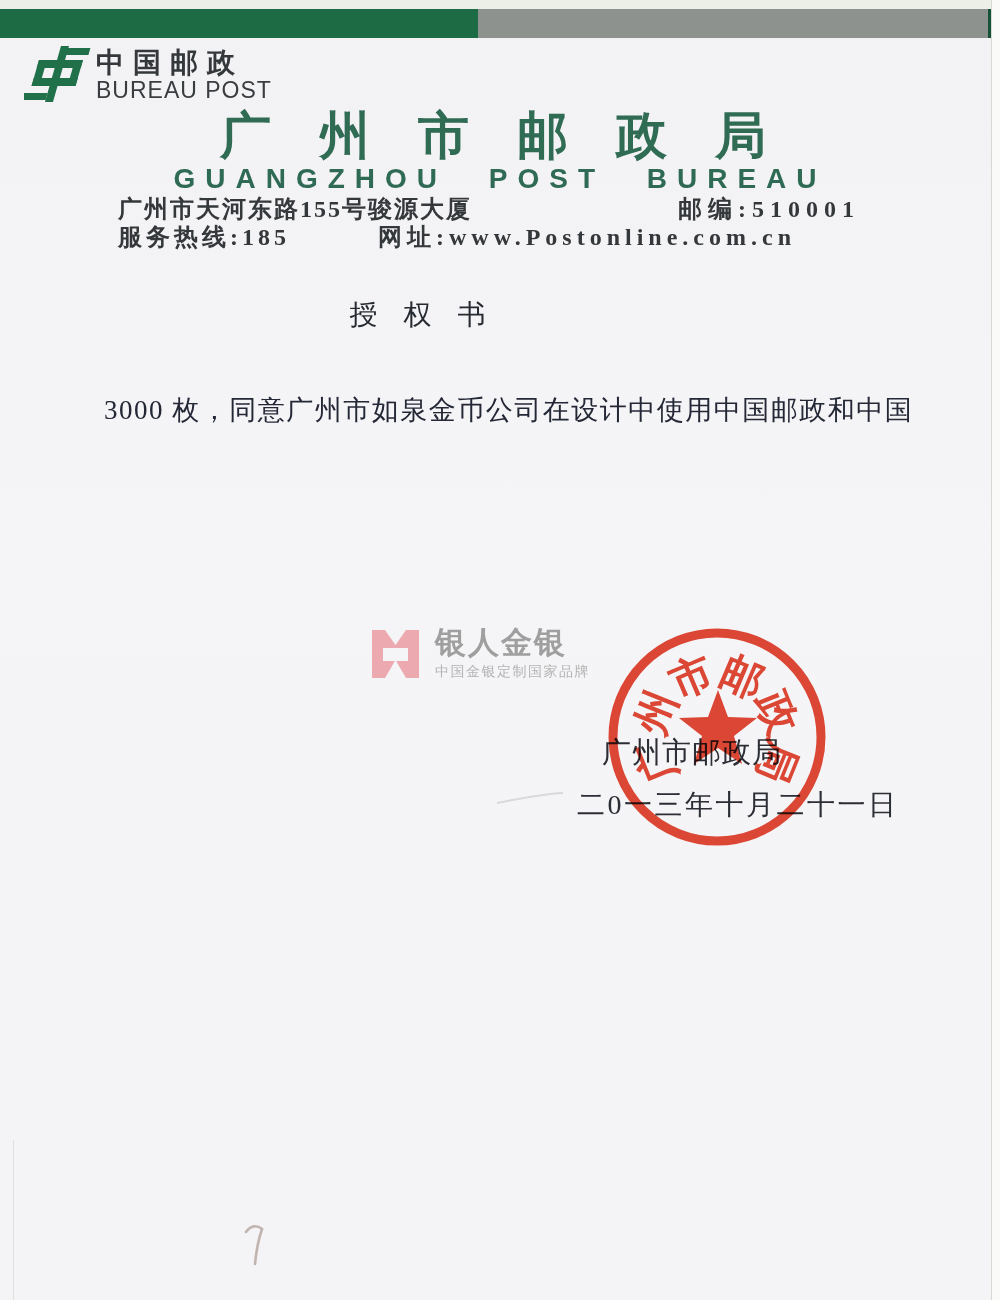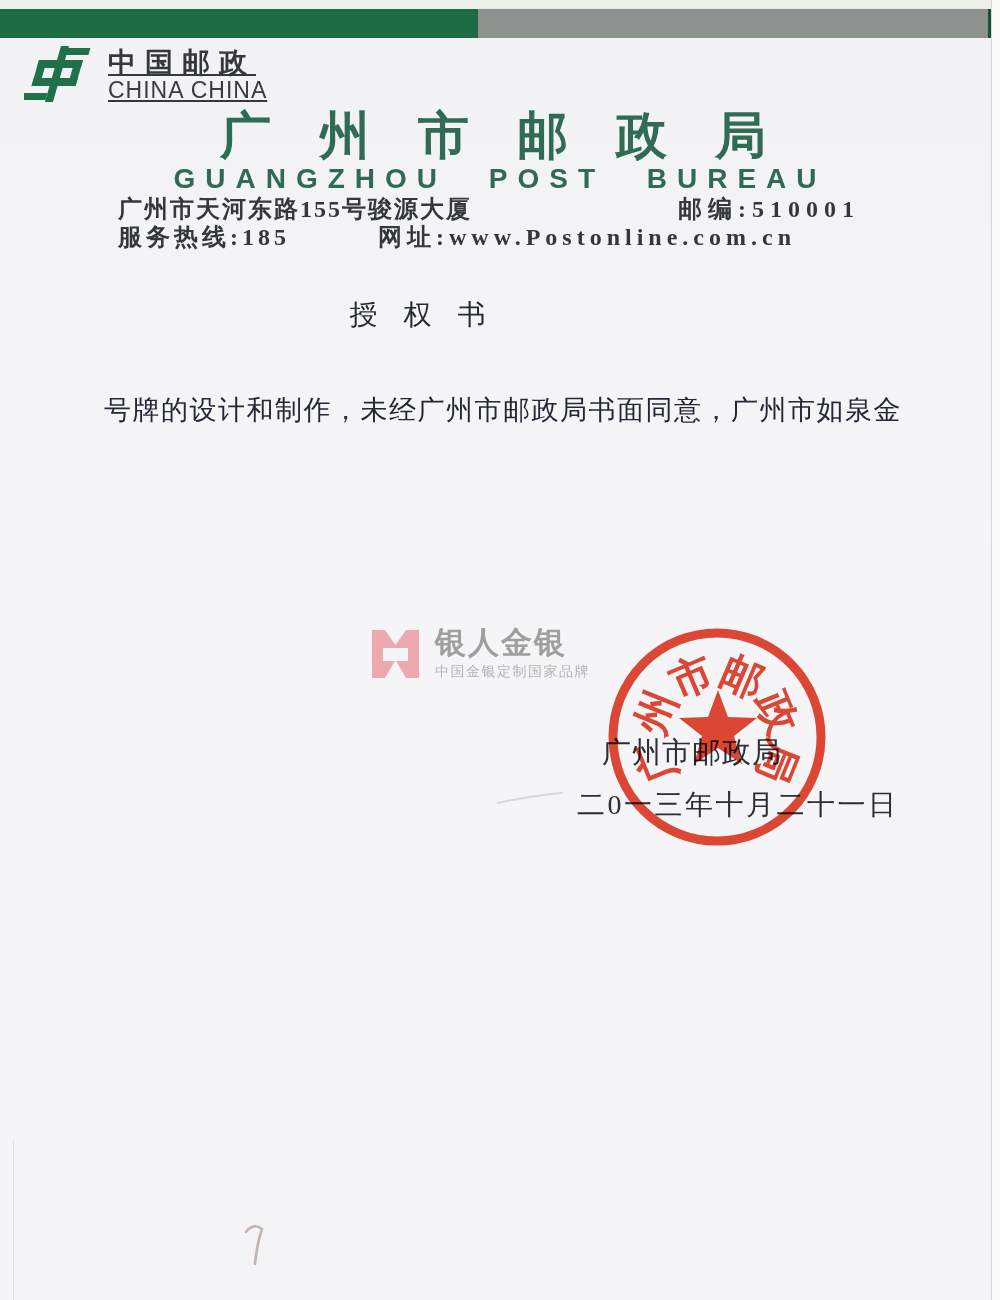--- a/index.html
+++ b/index.html
@@ -14,21 +14,21 @@
   .topbar .seg-green{width:478px;height:100%;background:#1d6b44;}
   .topbar .seg-gray{width:510px;height:100%;background:#8e928e;}
   .topbar .seg-cap{width:3px;height:100%;background:#155237;}
   
   .paper-edge{position:absolute;left:991px;top:0;width:9px;height:1300px;background:#fafaf8;border-left:1px solid #d9d9d3;}
   .left-edge-line{position:absolute;left:13px;top:1140px;width:1px;height:160px;background:#e2dfdc;}
 
   
   .logo-block{position:absolute;left:24px;top:46px;display:flex;align-items:flex-start;}
   .logo-emblem{width:72px;height:58px;}
-  .logo-text{margin-left:12px;margin-top:2px;color:#35383a;text-decoration:underline;}
+  .logo-text{margin-left:0;margin-top:2px;color:#35383a;}
   .logo-cn{font-family:"Liberation Sans","DejaVu Sans",sans-serif;font-size:28px;font-weight:bold;letter-spacing:9px;line-height:30px;}
   .logo-en{font-family:"Liberation Sans","DejaVu Sans",sans-serif;font-size:23px;letter-spacing:1px;line-height:25px;color:#3a3d3f;}
 
   .org-cn{position:absolute;left:0;top:102px;width:990px;text-align:center;
     font-size:51px;font-weight:bold;color:#306b54;letter-spacing:48px;padding-left:44px;box-sizing:border-box;}
   .org-en{position:absolute;left:0;top:163px;width:990px;text-align:center;
     font-family:"Liberation Sans","DejaVu Sans",sans-serif;
     font-size:28px;font-weight:bold;color:#2f6b54;letter-spacing:10px;word-spacing:24px;padding-left:10px;box-sizing:border-box;}
 
   .addr-line{position:absolute;width:990px;color:#35383a;font-weight:bold;font-size:24px;}
@@ -88,40 +88,40 @@
         <rect x="9" y="14" width="44" height="8"></rect>
         <rect x="9" y="32" width="44" height="8"></rect>
         <rect x="9" y="14" width="8" height="26"></rect>
         <rect x="45" y="14" width="8" height="26"></rect>
         <rect x="31" y="2" width="26" height="7"></rect>
         <rect x="1" y="47" width="26" height="7"></rect>
       </g>
     </svg>
     <div class="logo-text">
       <div class="logo-cn">中国邮政</div>
-      <div class="logo-en">CHINA CHINA</div>
+      <div class="logo-en">BUREAU POST</div>
     </div>
   </div>
 
   <div class="org-cn">广州市邮政局</div>
   <div class="org-en">GUANGZHOU POST BUREAU</div>
 
   <div class="addr-line addr-1">
     <span class="addr-left1">广州市天河东路155号骏源大厦</span>
     <span class="addr-right1">邮编:510001</span>
   </div>
   <div class="addr-line addr-2">
     <span class="addr-left2">服务热线:185</span>
     <span class="addr-right2">网址:www.Postonline.com.cn</span>
   </div>
 
   <div class="doc-title">授权书</div>
 
   <div class="doc-body">
-    <div class="body-line">号牌的设计和制作，未经广州市邮政局书面同意，广州市如泉金</div>
+    <div class="body-line">3000 枚，同意广州市如泉金币公司在设计中使用中国邮政和中国</div>
   </div>
 
   <div class="watermark">
     <svg class="wm-mark" viewBox="0 0 47 48">
       <rect x="0" y="0" width="47" height="48" fill="#ecaab0"></rect>
       <polygon points="13,0 34,0 23.5,15" fill="#f5f4f6"></polygon>
       <polygon points="13,48 34,48 23.5,30" fill="#f5f4f6"></polygon>
       <rect x="11" y="18" width="25" height="13" fill="#f5f4f6"></rect>
     </svg>
     <div class="wm-text">

